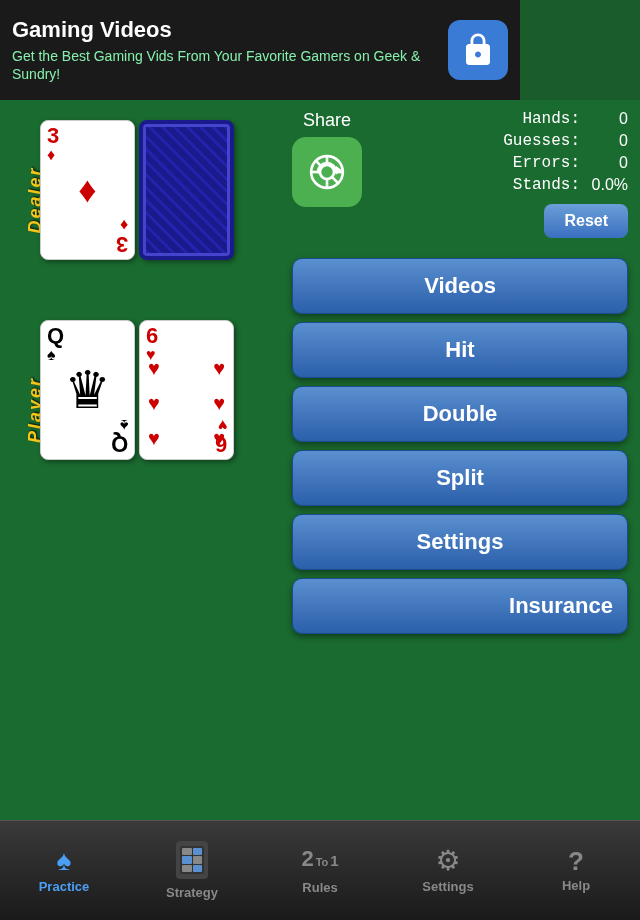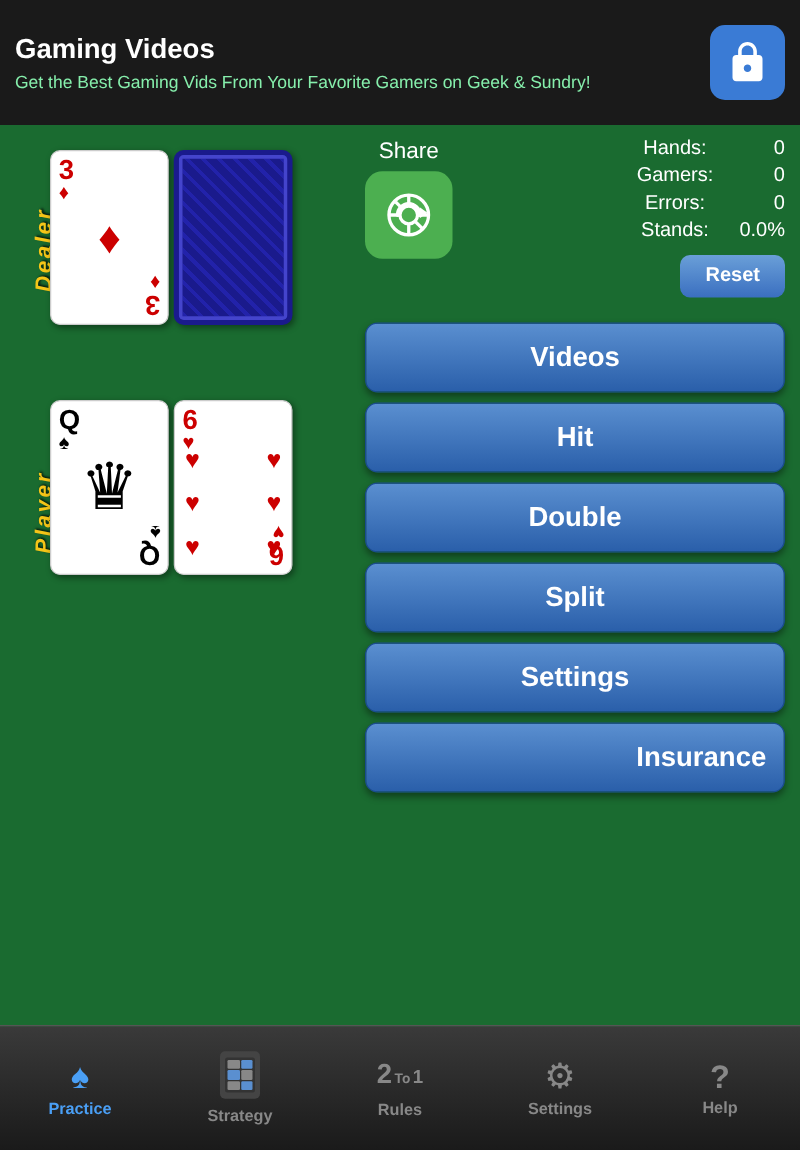--- a/index.html
+++ b/index.html
@@ -7,21 +7,21 @@
       width: 640px;
       height: 920px;
       font-family: -apple-system, 'Helvetica Neue', Arial, sans-serif;
       background: #1a5c2a;
       overflow: hidden;
       position: relative;
     }
 
     
     #ad-banner {
-      width: 640px;
+      width: 520px;
       height: 100px;
       background: #1a1a1a;
       display: flex;
       align-items: center;
       padding: 10px 12px;
       position: relative;
     }
     #ad-text-block {
       flex: 1;
     }
@@ -223,22 +223,23 @@
     }
     .stat-row {
       display: flex;
       justify-content: flex-end;
       color: white;
       font-size: 16px;
       margin-bottom: 4px;
       gap: 8px;
     }
     .stat-label {
-      text-align: center;
+      text-align: right;
       min-width: 80px;
+      font-family: Liberation Mono, monospace;
     }
     .stat-value {
       text-align: right;
       min-width: 40px;
     }
     #reset-btn {
       background: linear-gradient(180deg, #6a9fd8, #3a6fc0);
       color: white;
       border: none;
       border-radius: 8px;
@@ -497,21 +498,21 @@
           </svg>
         </div>
       </div>
 
       <div id="stats-block">
         <div class="stat-row">
           <span class="stat-label">Hands:</span>
           <span class="stat-value">0</span>
         </div>
         <div class="stat-row">
-          <span class="stat-label">Gamers:</span>
+          <span class="stat-label">Guesses:</span>
           <span class="stat-value">0</span>
         </div>
         <div class="stat-row">
           <span class="stat-label">Errors:</span>
           <span class="stat-value">0</span>
         </div>
         <div class="stat-row">
           <span class="stat-label">Stands:</span>
           <span class="stat-value">0.0%</span>
         </div>

